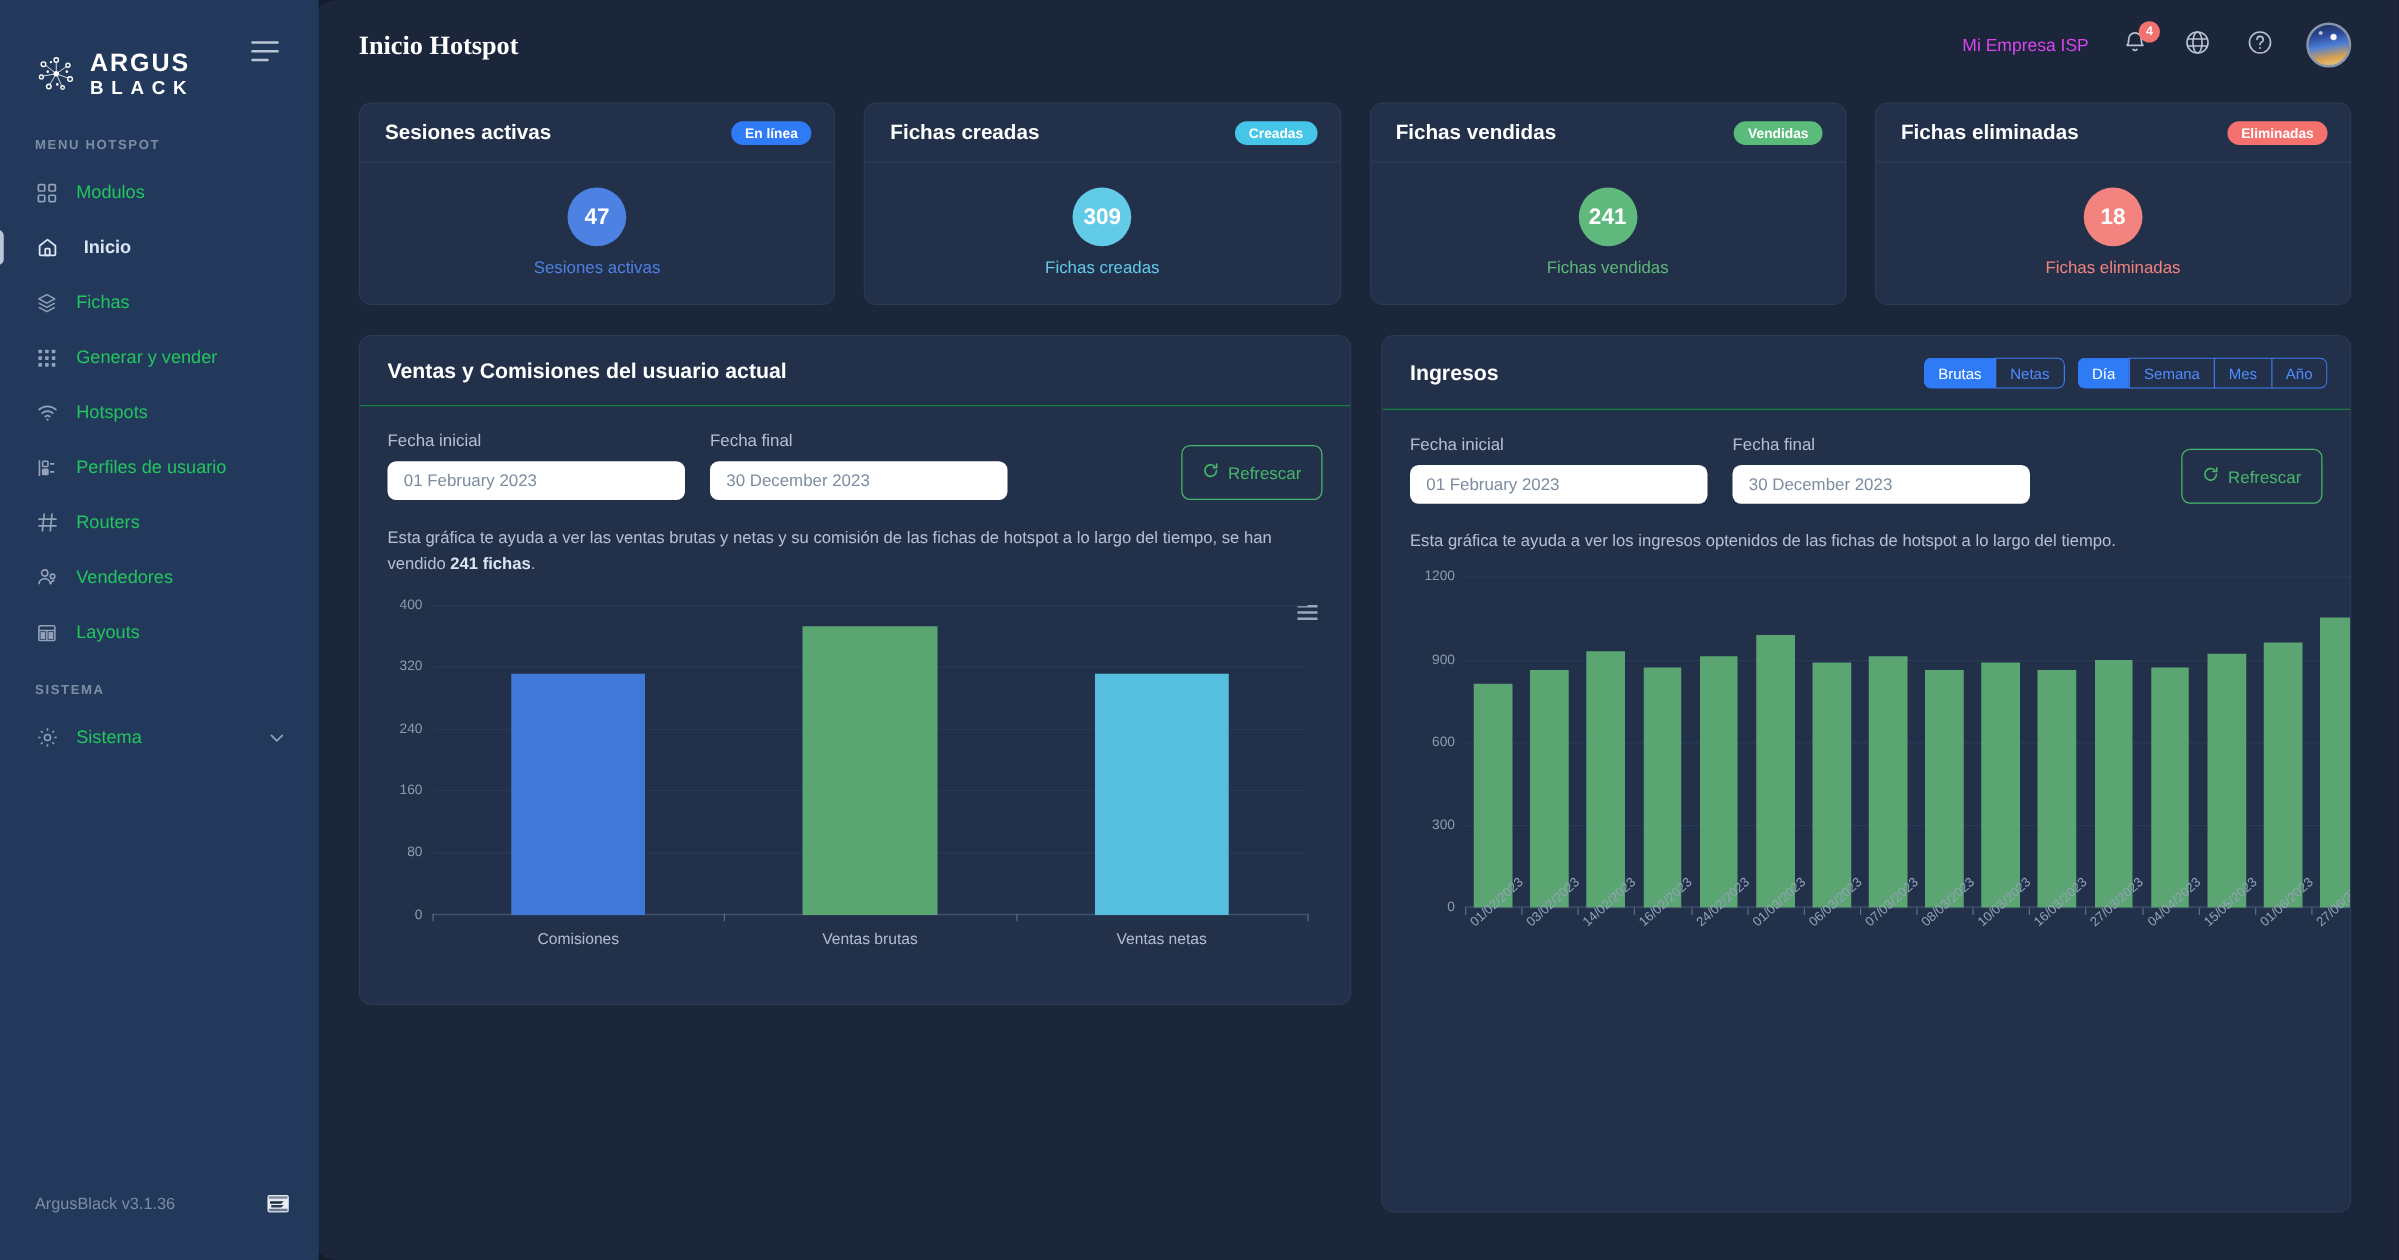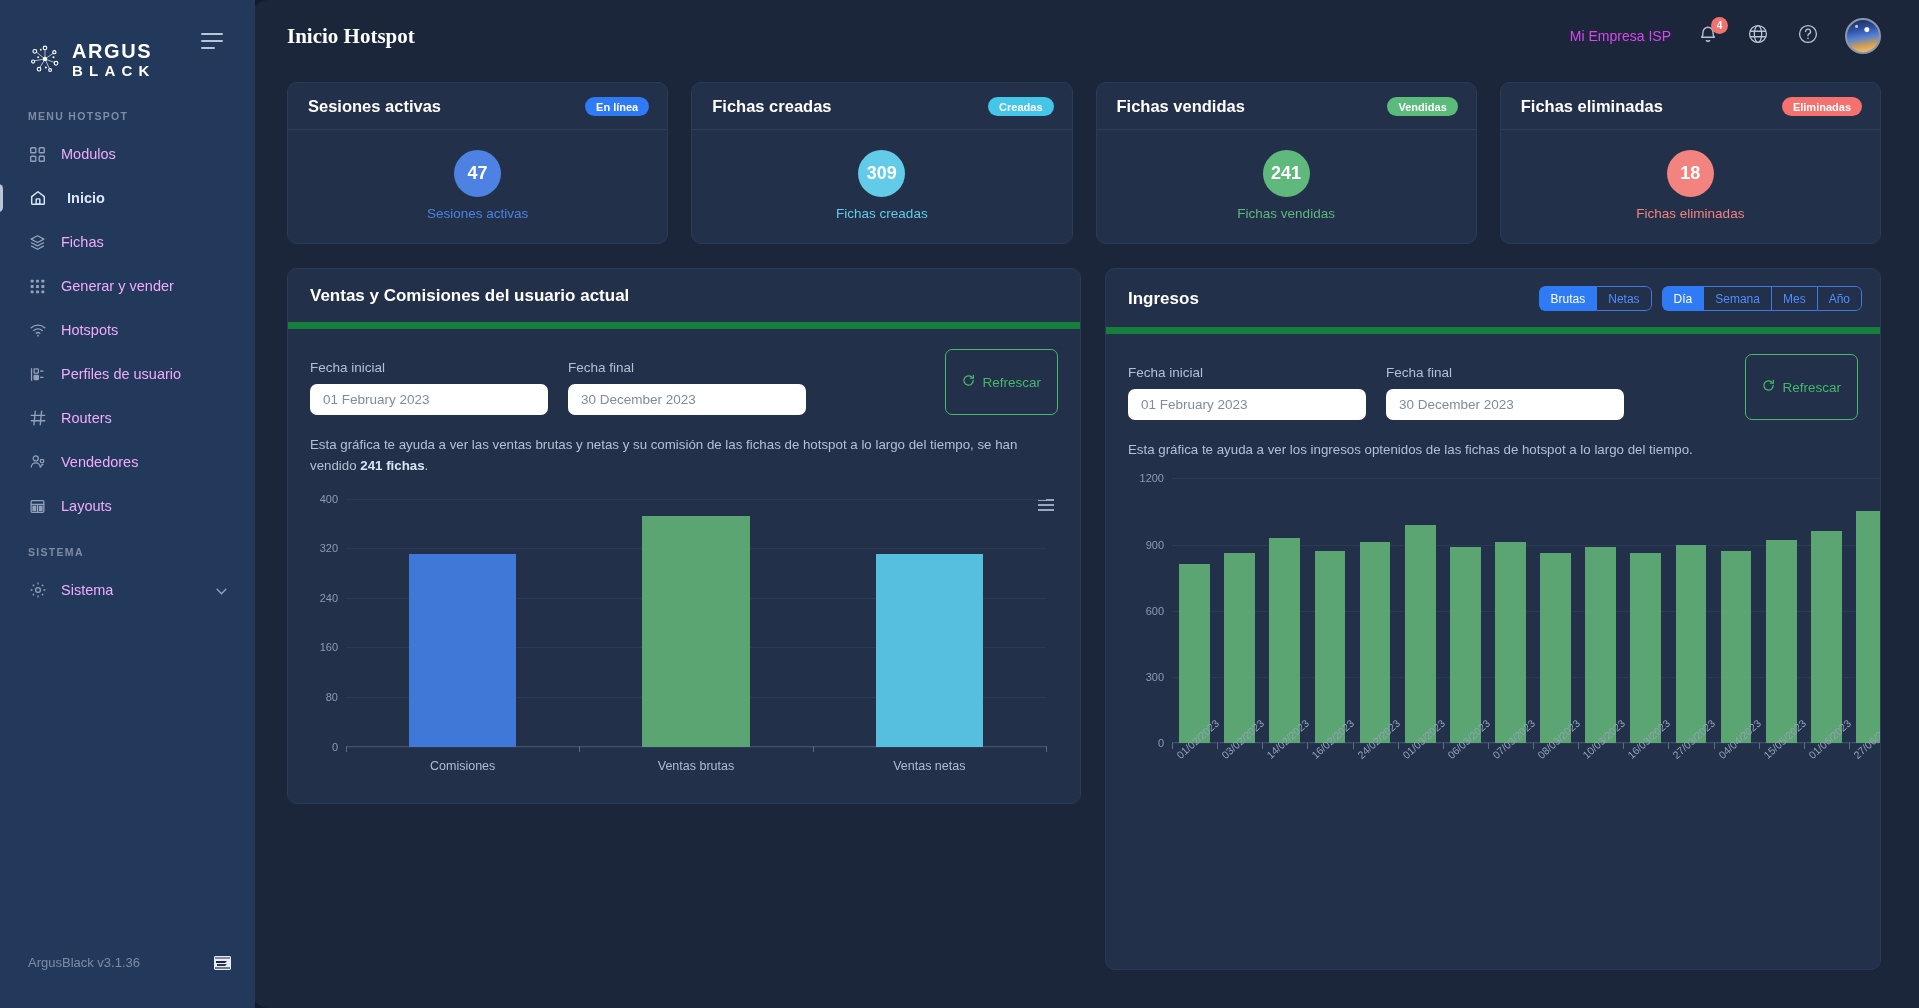--- a/index.html
+++ b/index.html
@@ -42,21 +42,21 @@
   .hamburger span:nth-child(3) { width: 14px; }
 
   .nav-section-label {
     color: #7e8ca3; font-size: 10.5px; font-weight: 700;
     letter-spacing: 1.3px; text-transform: uppercase;
     padding: 18px 0 10px 28px;
   }
   .nav-item {
     display: flex; align-items: center; gap: 14px;
     padding: 0 0 0 28px; height: 44px;
-    color: #f0abfc; font-size: 14.5px; cursor: pointer;
+    color: #22c55e; font-size: 14.5px; cursor: pointer;
     position: relative;
   }
   .nav-item .ico { width: 19px; height: 19px; flex-shrink: 0; display: flex; align-items: center; justify-content: center; }
   .nav-item .ico svg { display: block; }
   .nav-item.active { color: #dbe6f5; font-weight: 600; gap: 20px; }
   .nav-item.active .ico svg { stroke: #dbe6f5; }
   .nav-item.active::before {
     content: ""; position: absolute; left: -6px; top: 8px;
     width: 9px; height: 28px; background: #b9c6d8;
     border-radius: 5px;
@@ -143,21 +143,21 @@
   
   .panels-row { display: flex; gap: 24px; margin-top: 24px; }
   .panel {
     background: #22304a; border: 1px solid #2b3a55;
     border-radius: 10px; overflow: hidden;
   }
   .panel-left { width: 794px; height: 536px; }
   .panel-right { flex: 1; height: 702px; }
   .panel-head {
     display: flex; align-items: center; justify-content: space-between;
-    padding: 17px 18px 16px 22px; border-bottom: 7px solid #15803d;
+    padding: 17px 18px 16px 22px; border-bottom: 1px solid #15803d;
     min-height: 56px;
   }
   .panel-title { color: #ffffff; font-size: 17px; font-weight: 600; }
   .toggle-wrap { display: flex; gap: 10px; }
   .toggle-group { display: flex; border-radius: 6px; overflow: hidden; }
   .toggle-btn {
     font-size: 12px; color: #4f8dff; background: transparent;
     border: 1px solid #3d7ae8; padding: 4.5px 11px;
     cursor: pointer; white-space: nowrap;
     border-right: none;
@@ -172,21 +172,21 @@
   .date-input {
     width: 238px; height: 31px; border-radius: 7px;
     background: #ffffff; border: none;
     display: flex; align-items: center; padding: 0 13px;
     color: #7d8ca1; font-size: 13.5px; cursor: text;
   }
   .refresh-btn {
     margin-left: auto;
     border: 1px solid #46b76b; border-radius: 7px;
     color: #46b76b; background: transparent;
-    font-size: 13.5px; padding: 24px 16px;
+    font-size: 13.5px; padding: 13px 16px;
     display: flex; align-items: center; gap: 7px;
     cursor: pointer; font-family: inherit;
   }
   .panel-desc {
     color: #b3c0d3; font-size: 13.3px; line-height: 1.6;
     margin-top: 19px; max-width: 745px;
   }
   .panel-desc b { color: #dbe5f2; font-weight: 700; }
 
   

